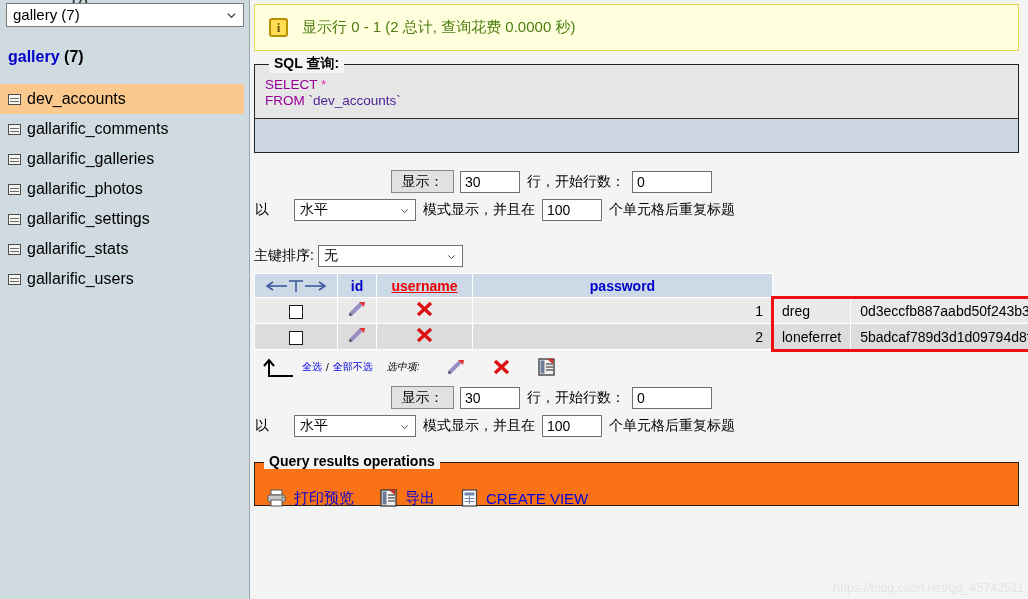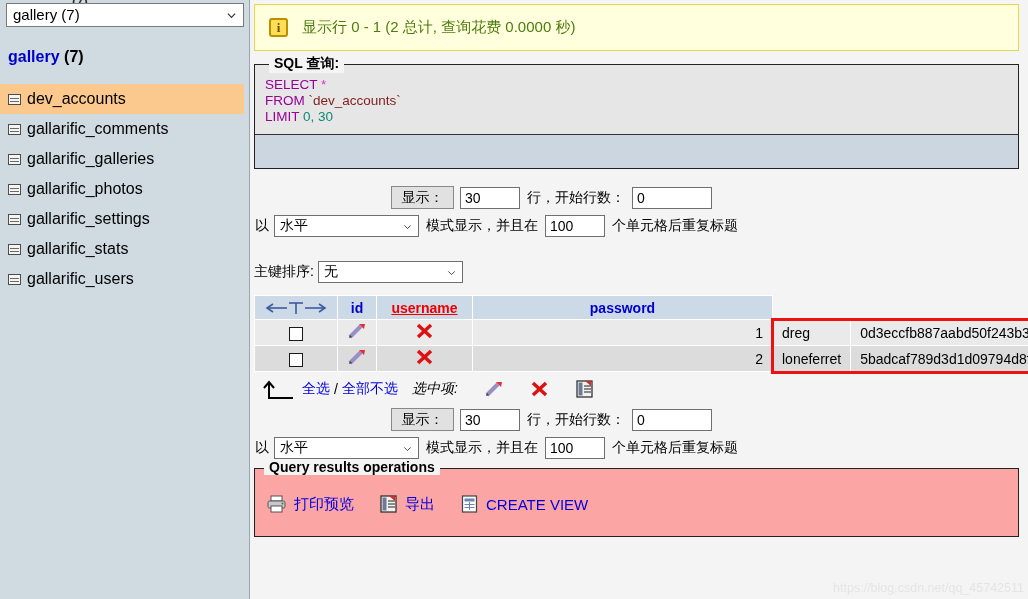--- a/index.html
+++ b/index.html
@@ -121,21 +121,21 @@
   }
   .sql-body {
     padding: 12px 0 9px 10px;
     font-family: "Liberation Sans", sans-serif;
     font-size: 13.5px;
     line-height: 16px;
     background: #e6e6e6;
   }
   .kw { color: #990099; font-weight: normal; }
   .star { color: #dd33bb; }
-  .ident { color: #7f1d1d; }
+  .ident { color: #4c1d95; }
   .num { color: #118877; }
   .sql-footer {
     height: 34px;
     background: #ccd6e0;
     border-top: 1px solid #333;
   }
 
   
   .opts { width: 765px; margin-left: 4px; }
   .opt-row {
@@ -164,27 +164,27 @@
   }
   .w60 { width: 60px; }
   .w80 { width: 80px; }
   .selbox {
     background: #fff; border: 1px solid #707070;
     height: 22px; font-size: 14px;
     padding: 0 20px 0 5px; display: flex; align-items: center;
     color: #000; position: relative;
   }
   .selbox .caret { position: absolute; right: 6px; top: 7px; width: 9px; height: 8px; }
-  .sw150 { width: 145px; }
+  .sw150 { width: 122px; margin-left: 20px; }
   .sw145 { width: 145px; }
   .lbl { padding: 0 7px; }
   .lbl.tight { padding: 0 5px 0 6px; }
 
   
-  .res-wrap { position: relative; margin-left: 4px; margin-top: 11px; width: 765px; }
+  .res-wrap { position: relative; margin-left: 4px; margin-top: 5px; width: 765px; }
   table.res { border-collapse: collapse; font-size: 14px; }
   table.res th {
     background: #ccd9e6;
     border: 1px solid #ffffff;
     height: 24px;
     font-weight: bold;
     padding: 0 8px;
     color: #0000cc;
     white-space: nowrap;
   }
@@ -212,33 +212,33 @@
   .hl-rect {
     position: absolute;
     border: 3px solid #ee1111;
     pointer-events: none;
   }
 
   
   .selall {
     display: flex; align-items: center;
     margin-left: 4px; margin-top: 4px;
-    height: 26px; font-size: 14px; white-space: nowrap;
+    height: 26px; font-size: 10px; white-space: nowrap;
   }
   .uparrow { width: 34px; height: 20px; margin-left: 6px; margin-right: 8px; }
   .lnk { color: #0000dd; }
   .slash { padding: 0 4px; color: #000; }
   .ital { font-style: italic; padding-left: 14px; }
   .selall .act { padding-left: 26px; display:flex; align-items:center;}
 
   
   .qro {
-    margin: 8px 0 0 4px; width: 765px;
-    border: 1px solid #222; background: #fca5a5;
-    position: relative; height: 69px;
+    margin: 24px 0 0 4px; width: 765px;
+    border: 1px solid #222; background: #f97316;
+    position: relative; height: 44px;
   }
   .qro-legend {
     position: absolute; top: -10px; left: 9px;
     background: #f4f4f4; padding: 0 5px;
     font-size: 14px; font-weight: bold;
   }
   .qro-body {
     display: flex; align-items: center;
     height: 56px; padding: 14px 0 0 12px;
     gap: 26px;
@@ -316,25 +316,20 @@
     <div class="sql-box">
       <div class="sql-legend">SQL 查询:</div>
       <div class="sql-body">
         <div>
           <span class="kw">SELECT</span>
           <span class="star">*</span>
         </div>
         <div>
           <span class="kw">FROM</span>
           <span class="ident">`dev_accounts`</span>
-        </div>
-        <div>
-          <span class="kw">LIMIT</span>
-          <span class="num">0</span><span class="num">,</span>
-          <span class="num">30</span>
         </div>
       </div>
       <div class="sql-footer"></div>
     </div>
 
     <div class="opts">
       <div class="opt-row r1">
         <div class="go-btn">显示：</div>
         <div class="txtbox w60" style="margin-left:6px">30</div>
         <span class="lbl">行，开始行数：</span>

